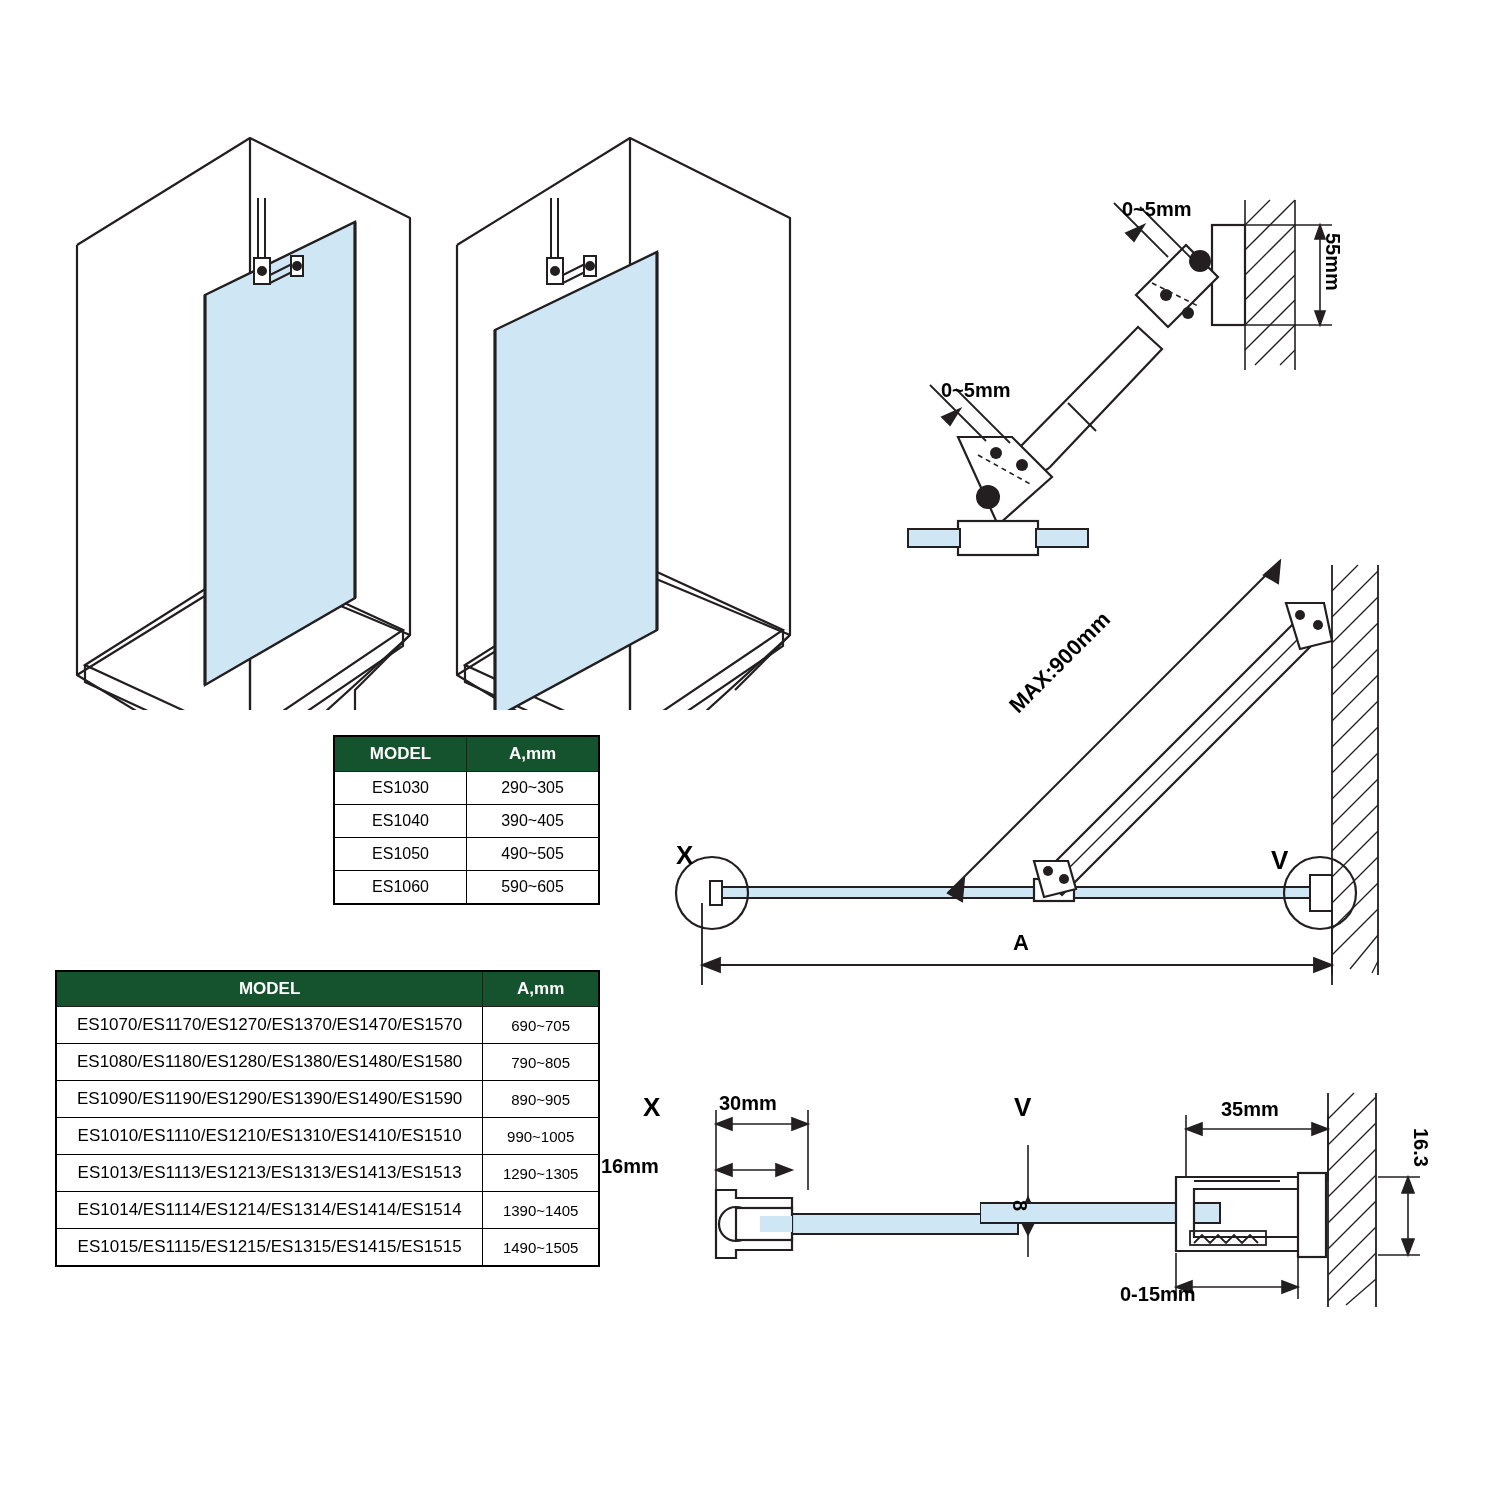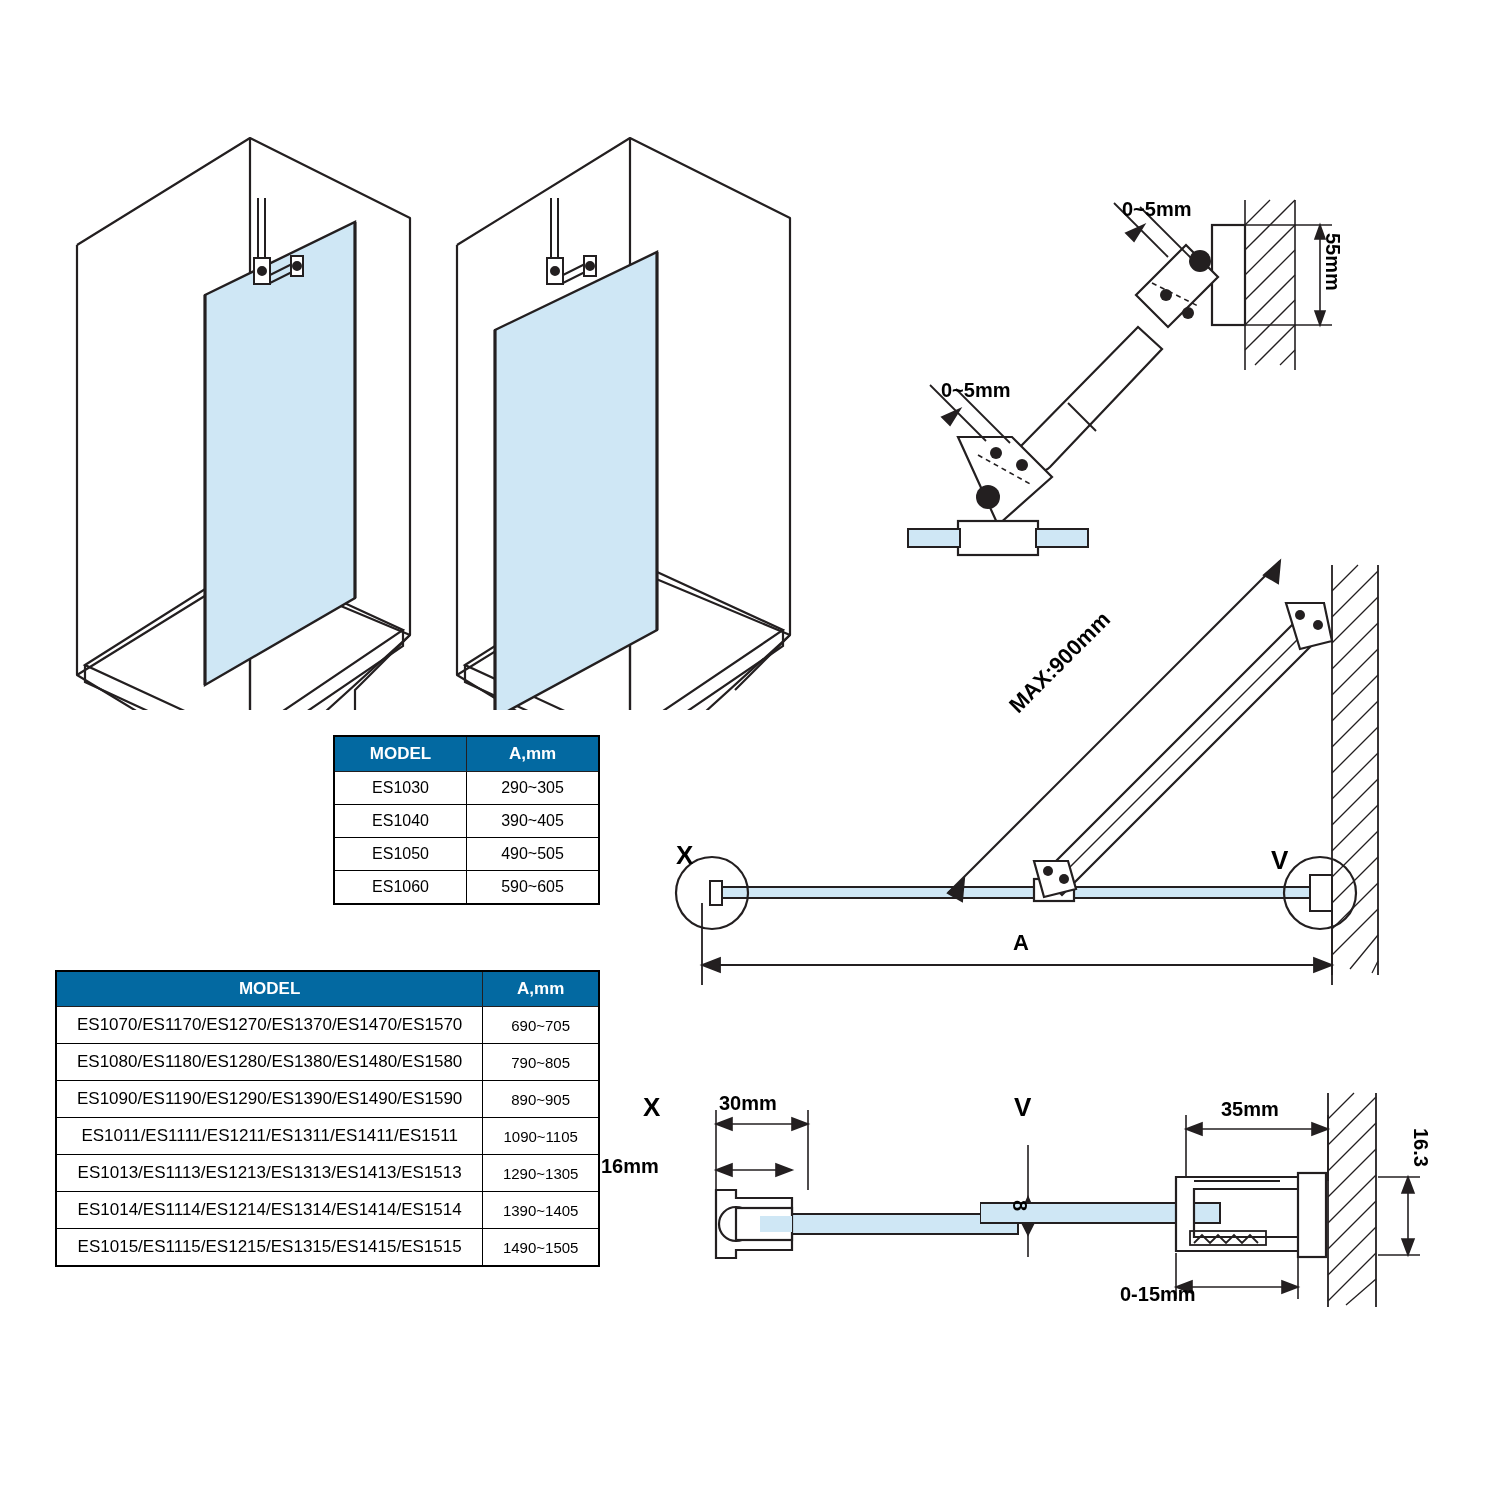--- a/index.html
+++ b/index.html
@@ -11,21 +11,21 @@
     position:relative;
     overflow:hidden;
   }
   .abs{position:absolute;}
   svg{display:block;}
 
   
   table{border-collapse:collapse;}
   .spec-table{border:2px solid #000;background:#fff;}
   .spec-table th{
-    background:#0369a1;color:#fff;font-weight:bold;
+    background:#14532d;color:#fff;font-weight:bold;
     border:1px solid #231f20;
     text-align:center;
     padding:7px 4px;
     font-size:17px;
   }
   .spec-table td{
     border:1px solid #000;
     text-align:center;
     padding:7px 6px;
     font-size:16px;
@@ -404,22 +404,22 @@
     </tr>
     <tr>
       <td class="model">ES1080/ES1180/ES1280/ES1380/ES1480/ES1580</td>
       <td class="dim">790~805</td>
     </tr>
     <tr>
       <td class="model">ES1090/ES1190/ES1290/ES1390/ES1490/ES1590</td>
       <td class="dim">890~905</td>
     </tr>
     <tr>
-      <td class="model">ES1011/ES1111/ES1211/ES1311/ES1411/ES1511</td>
-      <td class="dim">1090~1105</td>
+      <td class="model">ES1010/ES1110/ES1210/ES1310/ES1410/ES1510</td>
+      <td class="dim">990~1005</td>
     </tr>
     <tr>
       <td class="model">ES1013/ES1113/ES1213/ES1313/ES1413/ES1513</td>
       <td class="dim">1290~1305</td>
     </tr>
     <tr>
       <td class="model">ES1014/ES1114/ES1214/ES1314/ES1414/ES1514</td>
       <td class="dim">1390~1405</td>
     </tr>
     <tr>

